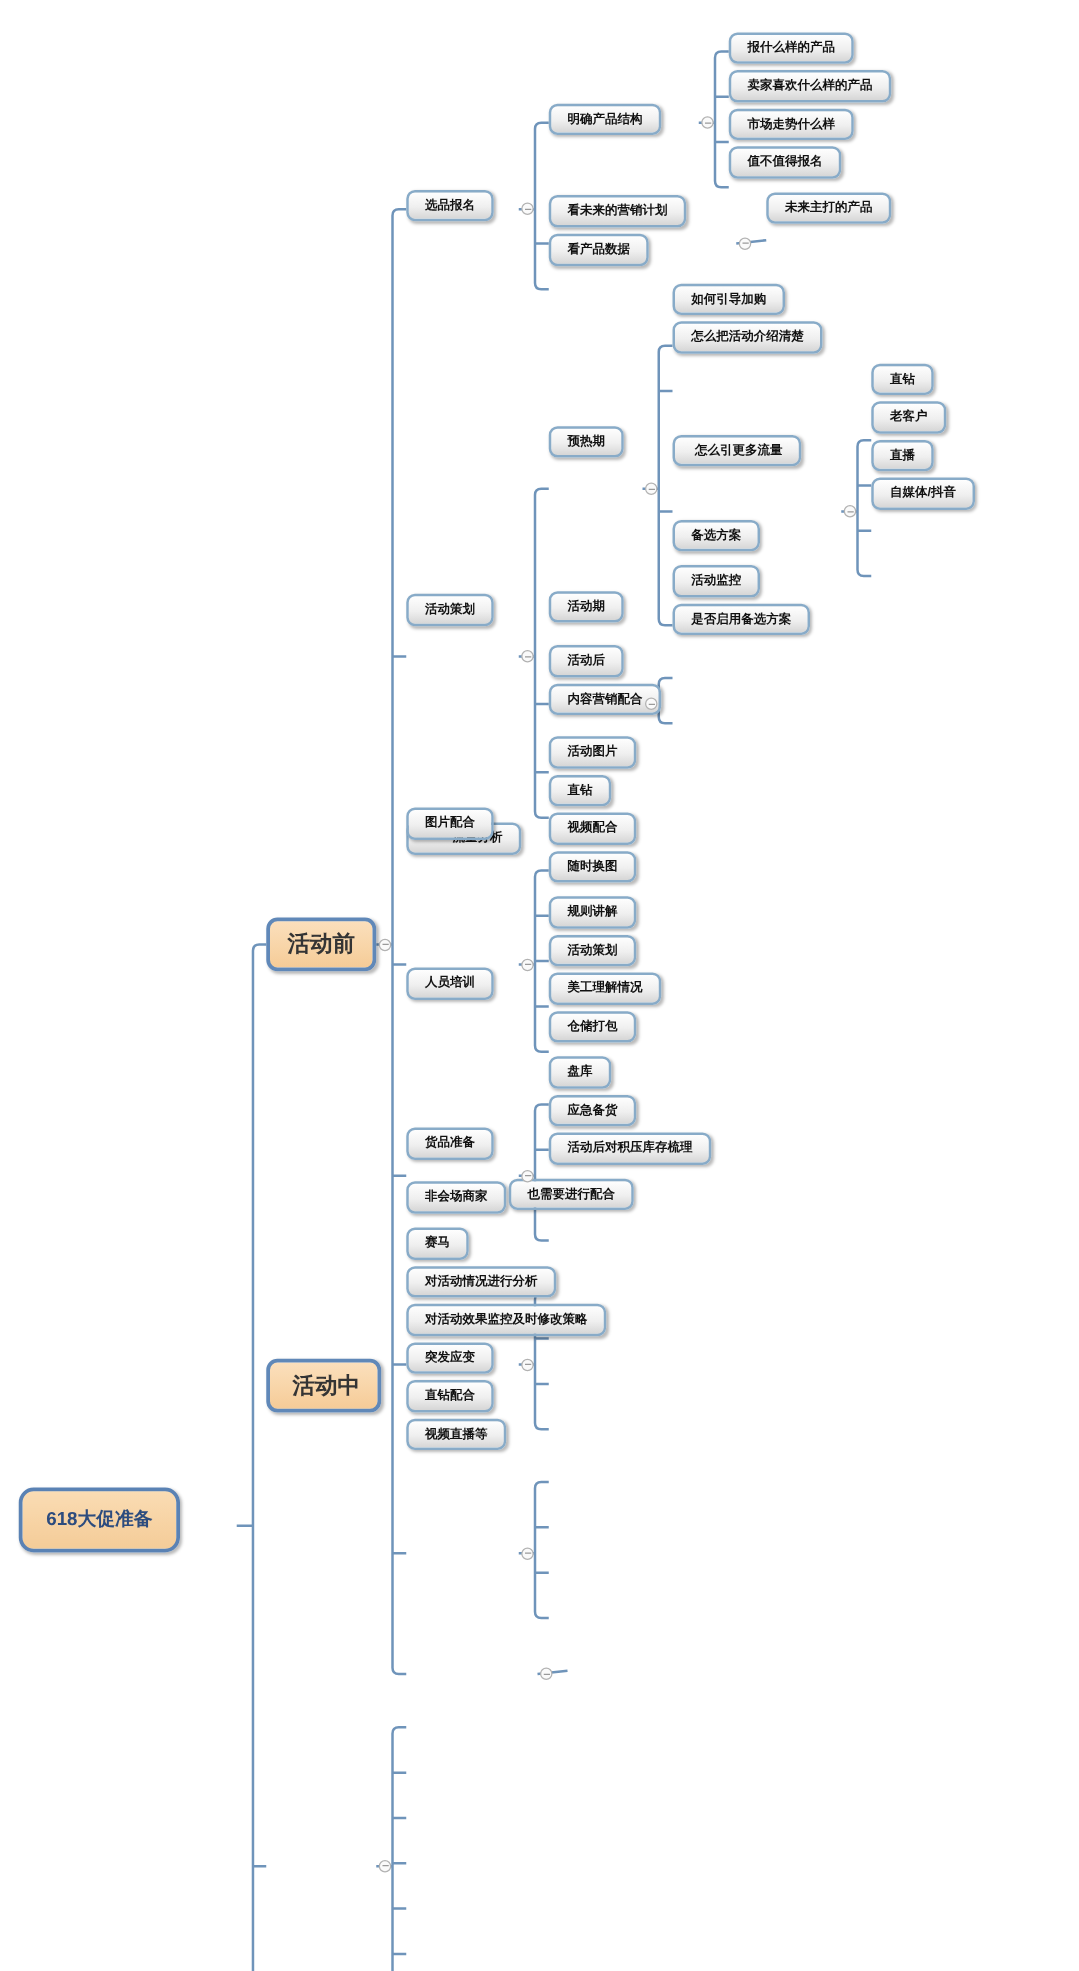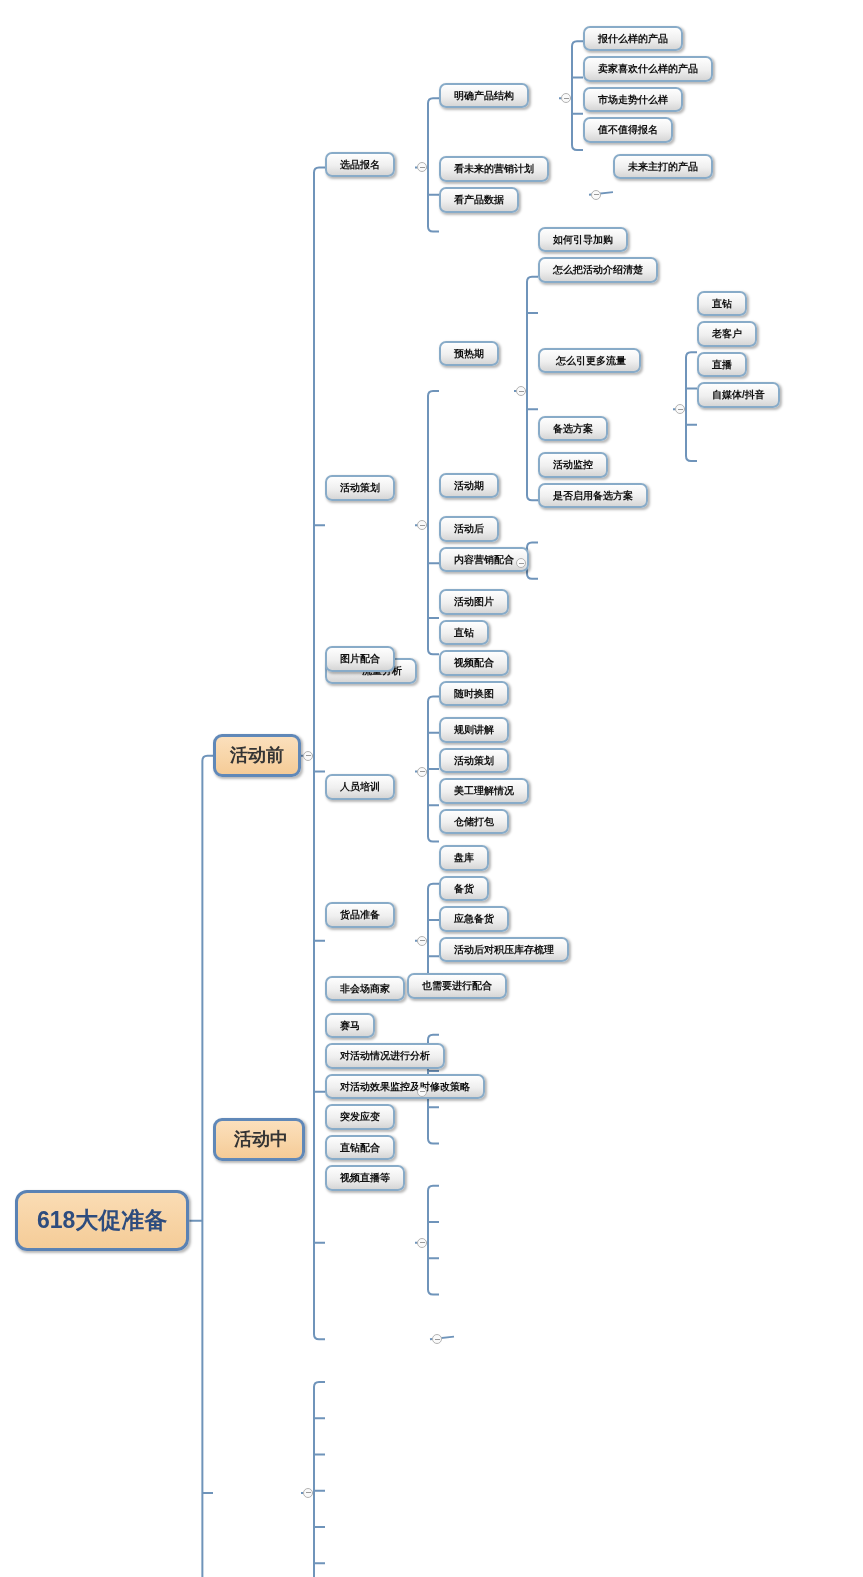--- a/index.html
+++ b/index.html
@@ -9,21 +9,21 @@
   .subtree{display:flex;align-items:flex-start;position:relative;z-index:1;}
   .children{display:flex;flex-direction:column;}
   .children > .subtree.has-children{margin:3px 0;}
   .node{box-sizing:border-box;white-space:nowrap;margin:2.5px 0;font-weight:bold;line-height:1.15;
         box-shadow:1.5px 1.5px 2.5px rgba(0,0,0,0.28);}
   .subtree.has-children > .node{position:absolute;left:0;top:0;}
   .node.default{font-size:10px;color:#111111;padding:5px 13px;border:2px solid #88abc8;border-radius:7px;
         background:linear-gradient(180deg,#fefefe 0%,#efefef 55%,#d6d6d6 100%);}
   .node.primary{font-size:18px;color:#343434;padding:8px 14px;border:3px solid #6088b8;border-radius:9px;
         background:linear-gradient(180deg,#fbdfbc 0%,#f8d5a8 55%,#f5cb97 100%);}
-  .node.root{font-size:23px;color:#2d4c7e;padding:14px 19px;border:3px solid #5a82b4;border-radius:12px;
+  .node.root{font-size:15px;color:#2d4c7e;padding:14px 19px;border:3px solid #5a82b4;border-radius:12px;
         background:linear-gradient(180deg,#fadcb4 0%,#f7d3a4 55%,#f4cc98 100%);}
   .collapse-toggle{position:absolute;z-index:2;width:10px;height:10px;box-sizing:border-box;
         border:1px solid #b2b2b2;border-radius:50%;background:#fafafa;}
   .collapse-toggle::after{content:"";display:block;width:5px;height:1px;background:#9a9a9a;margin:3.5px auto 0;}
 </style>
 </head>
 <body>
 
 <div id="mindmap">
   <svg id="connector-svg" xmlns="http://www.w3.org/2000/svg" width="863" height="1745" viewBox="0 0 863 1745">
@@ -156,23 +156,20 @@
                 <div class="subtree leaf">
                   <div class="node default"><span>仓储打包</span></div>
                 </div>
               </div>
             </div>
             <div class="subtree has-children">
               <div class="node default" style="top: 57px;"><span>货品准备</span></div>
               <div class="children" style="margin-left: 114px;">
                 <div class="subtree leaf">
                   <div class="node default"><span>盘库</span></div>
-                </div>
-                <div class="subtree leaf">
-                  <div class="node default"><span>备货</span></div>
                 </div>
                 <div class="subtree leaf">
                   <div class="node default"><span>应急备货</span></div>
                 </div>
                 <div class="subtree leaf">
                   <div class="node default"><span>活动后对积压库存梳理</span></div>
                 </div>
               </div>
             </div>
             <div class="subtree has-children">

